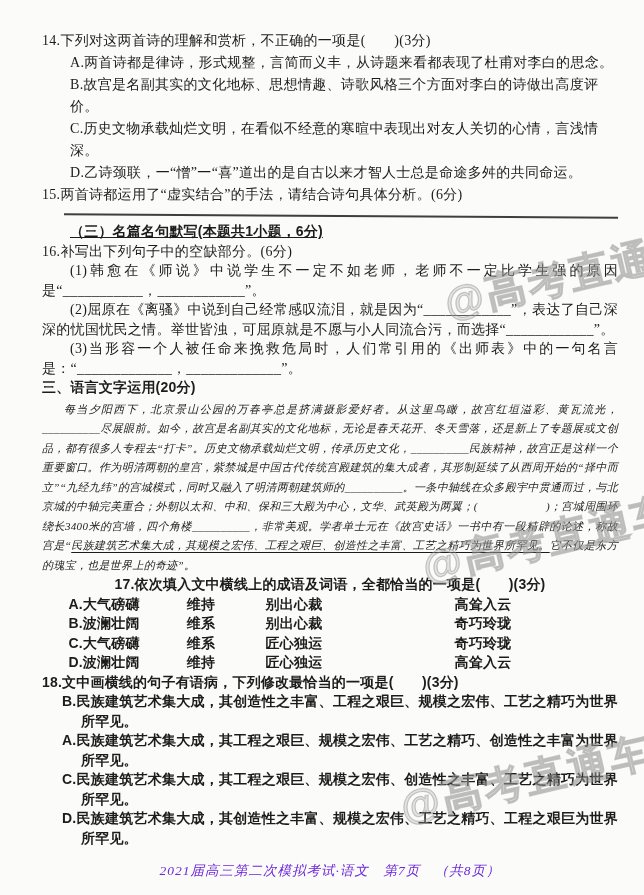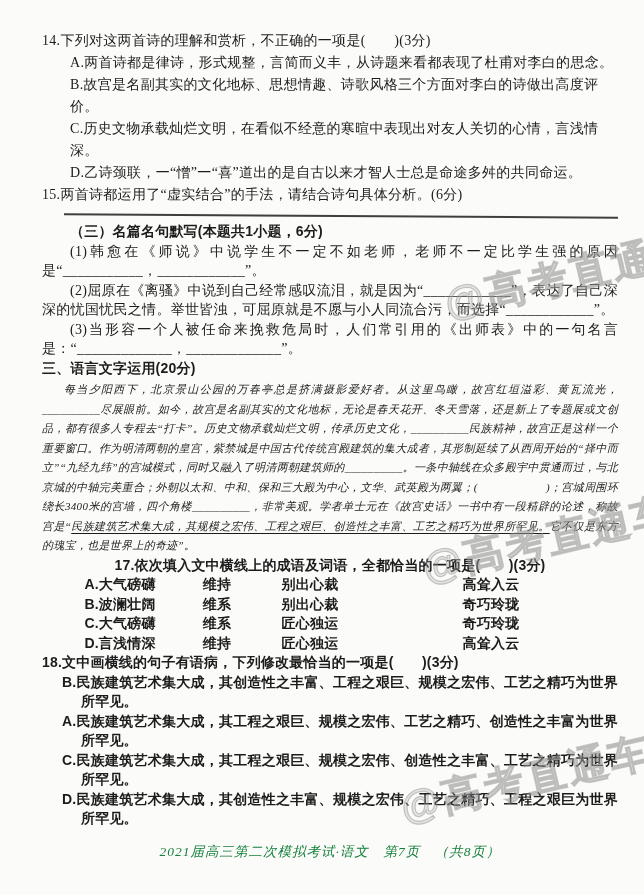--- a/index.html
+++ b/index.html
@@ -22,58 +22,58 @@
   }
   
   .q14-block{line-height:22px;}
   .opt-indent{margin-left:28px;}
   .divider{
     height:2px;background:#3f3f3d;
     margin:9px 0 5px 22px;
     transform:rotate(0.35deg);
   }
   .mid-block{line-height:19.5px;}
-  .indent2{text-indent:2em;}
+  .indent2{text-indent:2em;text-decoration:underline;}
   .bold-hei{font-family:"Liberation Sans","DejaVu Sans",sans-serif;font-weight:bold;letter-spacing:0.2px;}
   .q16-item{line-height:19.5px;text-indent:2em;text-align:justify;}
   .passage{
     margin:2px 0 0 0;
     line-height:19.5px;
     font-size:11px;
     font-style:italic;
     text-indent:2em;
     text-align:justify;
   }
   .passage .ul{
     text-decoration:underline;
     text-underline-offset:3px;
   }
   .q17-block{line-height:19.5px;text-align:center;}
   .q17-row{
     display:grid;
     grid-template-columns:116px 78px 108px auto;
-    margin-left:20px;
+    margin-left:4px;
     line-height:19.5px;
   }
   .q18-opt{
     margin-left:20px;
     padding-left:19px;
     text-indent:-19px;
     line-height:19.5px;
     text-align:justify;
   }
   p{margin:0;}
   
   .footer{
     margin-top:14px;
     text-align:center;
     font-style:italic;
     font-size:13.5px;
     letter-spacing:1px;
-    color:#15803d;
+    color:#6d28d9;
   }
   
   .watermark{
     position:absolute;
     font-family:"Liberation Sans","DejaVu Sans",sans-serif;
     font-size:40px;
     font-weight:bold;
     letter-spacing:3px;
     white-space:nowrap;
     color:rgba(165,165,165,0.28);
@@ -96,20 +96,21 @@
     <p class="opt-indent">B.故宫是名副其实的文化地标、思想情趣、诗歌风格三个方面对李白的诗做出高度评价。</p>
     <p class="opt-indent">C.历史文物承载灿烂文明，在看似不经意的寒暄中表现出对友人关切的心情，言浅情深。</p>
     <p class="opt-indent">D.乙诗颈联，一“憎”一“喜”道出的是自古以来才智人士总是命途多舛的共同命运。</p>
     <p>15.两首诗都运用了“虚实结合”的手法，请结合诗句具体分析。(6分)</p>
   </div>
 
   <div class="divider"></div>
 
   <div class="mid-block">
     <p class="indent2 bold-hei">（三）名篇名句默写(本题共1小题，6分)</p>
+    <p>16.补写出下列句子中的空缺部分。(6分)</p>
     <p class="q16-item">(1)韩愈在《师说》中说学生不一定不如老师，老师不一定比学生强的原因是“___________，____________”。</p>
     <p class="q16-item">(2)屈原在《离骚》中说到自己经常感叹流泪，就是因为“____________”，表达了自己深深的忧国忧民之情。举世皆浊，可屈原就是不愿与小人同流合污，而选择“____________”。</p>
     <p class="q16-item">(3)当形容一个人被任命来挽救危局时，人们常引用的《出师表》中的一句名言是：“_____________，_____________”。</p>
   </div>
 
   <div class="mid-block">
     <p class="bold-hei">三、语言文字运用(20分)</p>
   </div>
 
   <p class="passage"><span>每当夕阳西下，北京景山公园的万春亭总是挤满摄影爱好者。从这里鸟瞰，故宫红垣溢彩、黄瓦流光，__________尽展眼前。如今，故宫是名副其实的文化地标，无论是春天花开、冬天雪落，还是新上了专题展或文创品，都有很多人专程去“打卡”。历史文物承载灿烂文明，传承历史文化，__________民族精神，故宫正是这样一个重要窗口。作为明清两朝的皇宫，紫禁城是中国古代传统宫殿建筑的集大成者，其形制延续了从西周开始的“择中而立”“九经九纬”的宫城模式，同时又融入了明清两朝建筑师的__________。一条中轴线在众多殿宇中贯通而过，与北京城的中轴完美重合；外朝以太和、中和、保和三大殿为中心，文华、武英殿为两翼；(　　　　　　)；宫城周围环绕长3400米的宫墙，四个角楼__________，非常美观。学者单士元在《故宫史话》一书中有一段精辟的论述，称故宫是“</span><span class="ul">民族建筑艺术集大成，其规模之宏伟、工程之艰巨、创造性之丰富、工艺之精巧为世界所罕见。</span><span>它不仅是东方的瑰宝，也是世界上的奇迹”。</span></p>
@@ -128,21 +129,21 @@
       <span>别出心裁</span>
       <span>奇巧玲珑</span>
     </div>
     <div class="q17-row">
       <span>C.大气磅礴</span>
       <span>维系</span>
       <span>匠心独运</span>
       <span>奇巧玲珑</span>
     </div>
     <div class="q17-row">
-      <span>D.言浅情深</span>
+      <span>D.波澜壮阔</span>
       <span>维持</span>
       <span>匠心独运</span>
       <span>高耸入云</span>
     </div>
   </div>
 
   <div class="bold-hei">
     <p style="line-height:19.5px">18.文中画横线的句子有语病，下列修改最恰当的一项是(　　)(3分)</p>
     <p class="q18-opt">B.民族建筑艺术集大成，其创造性之丰富、工程之艰巨、规模之宏伟、工艺之精巧为世界所罕见。</p>
     <p class="q18-opt">A.民族建筑艺术集大成，其工程之艰巨、规模之宏伟、工艺之精巧、创造性之丰富为世界所罕见。</p>

